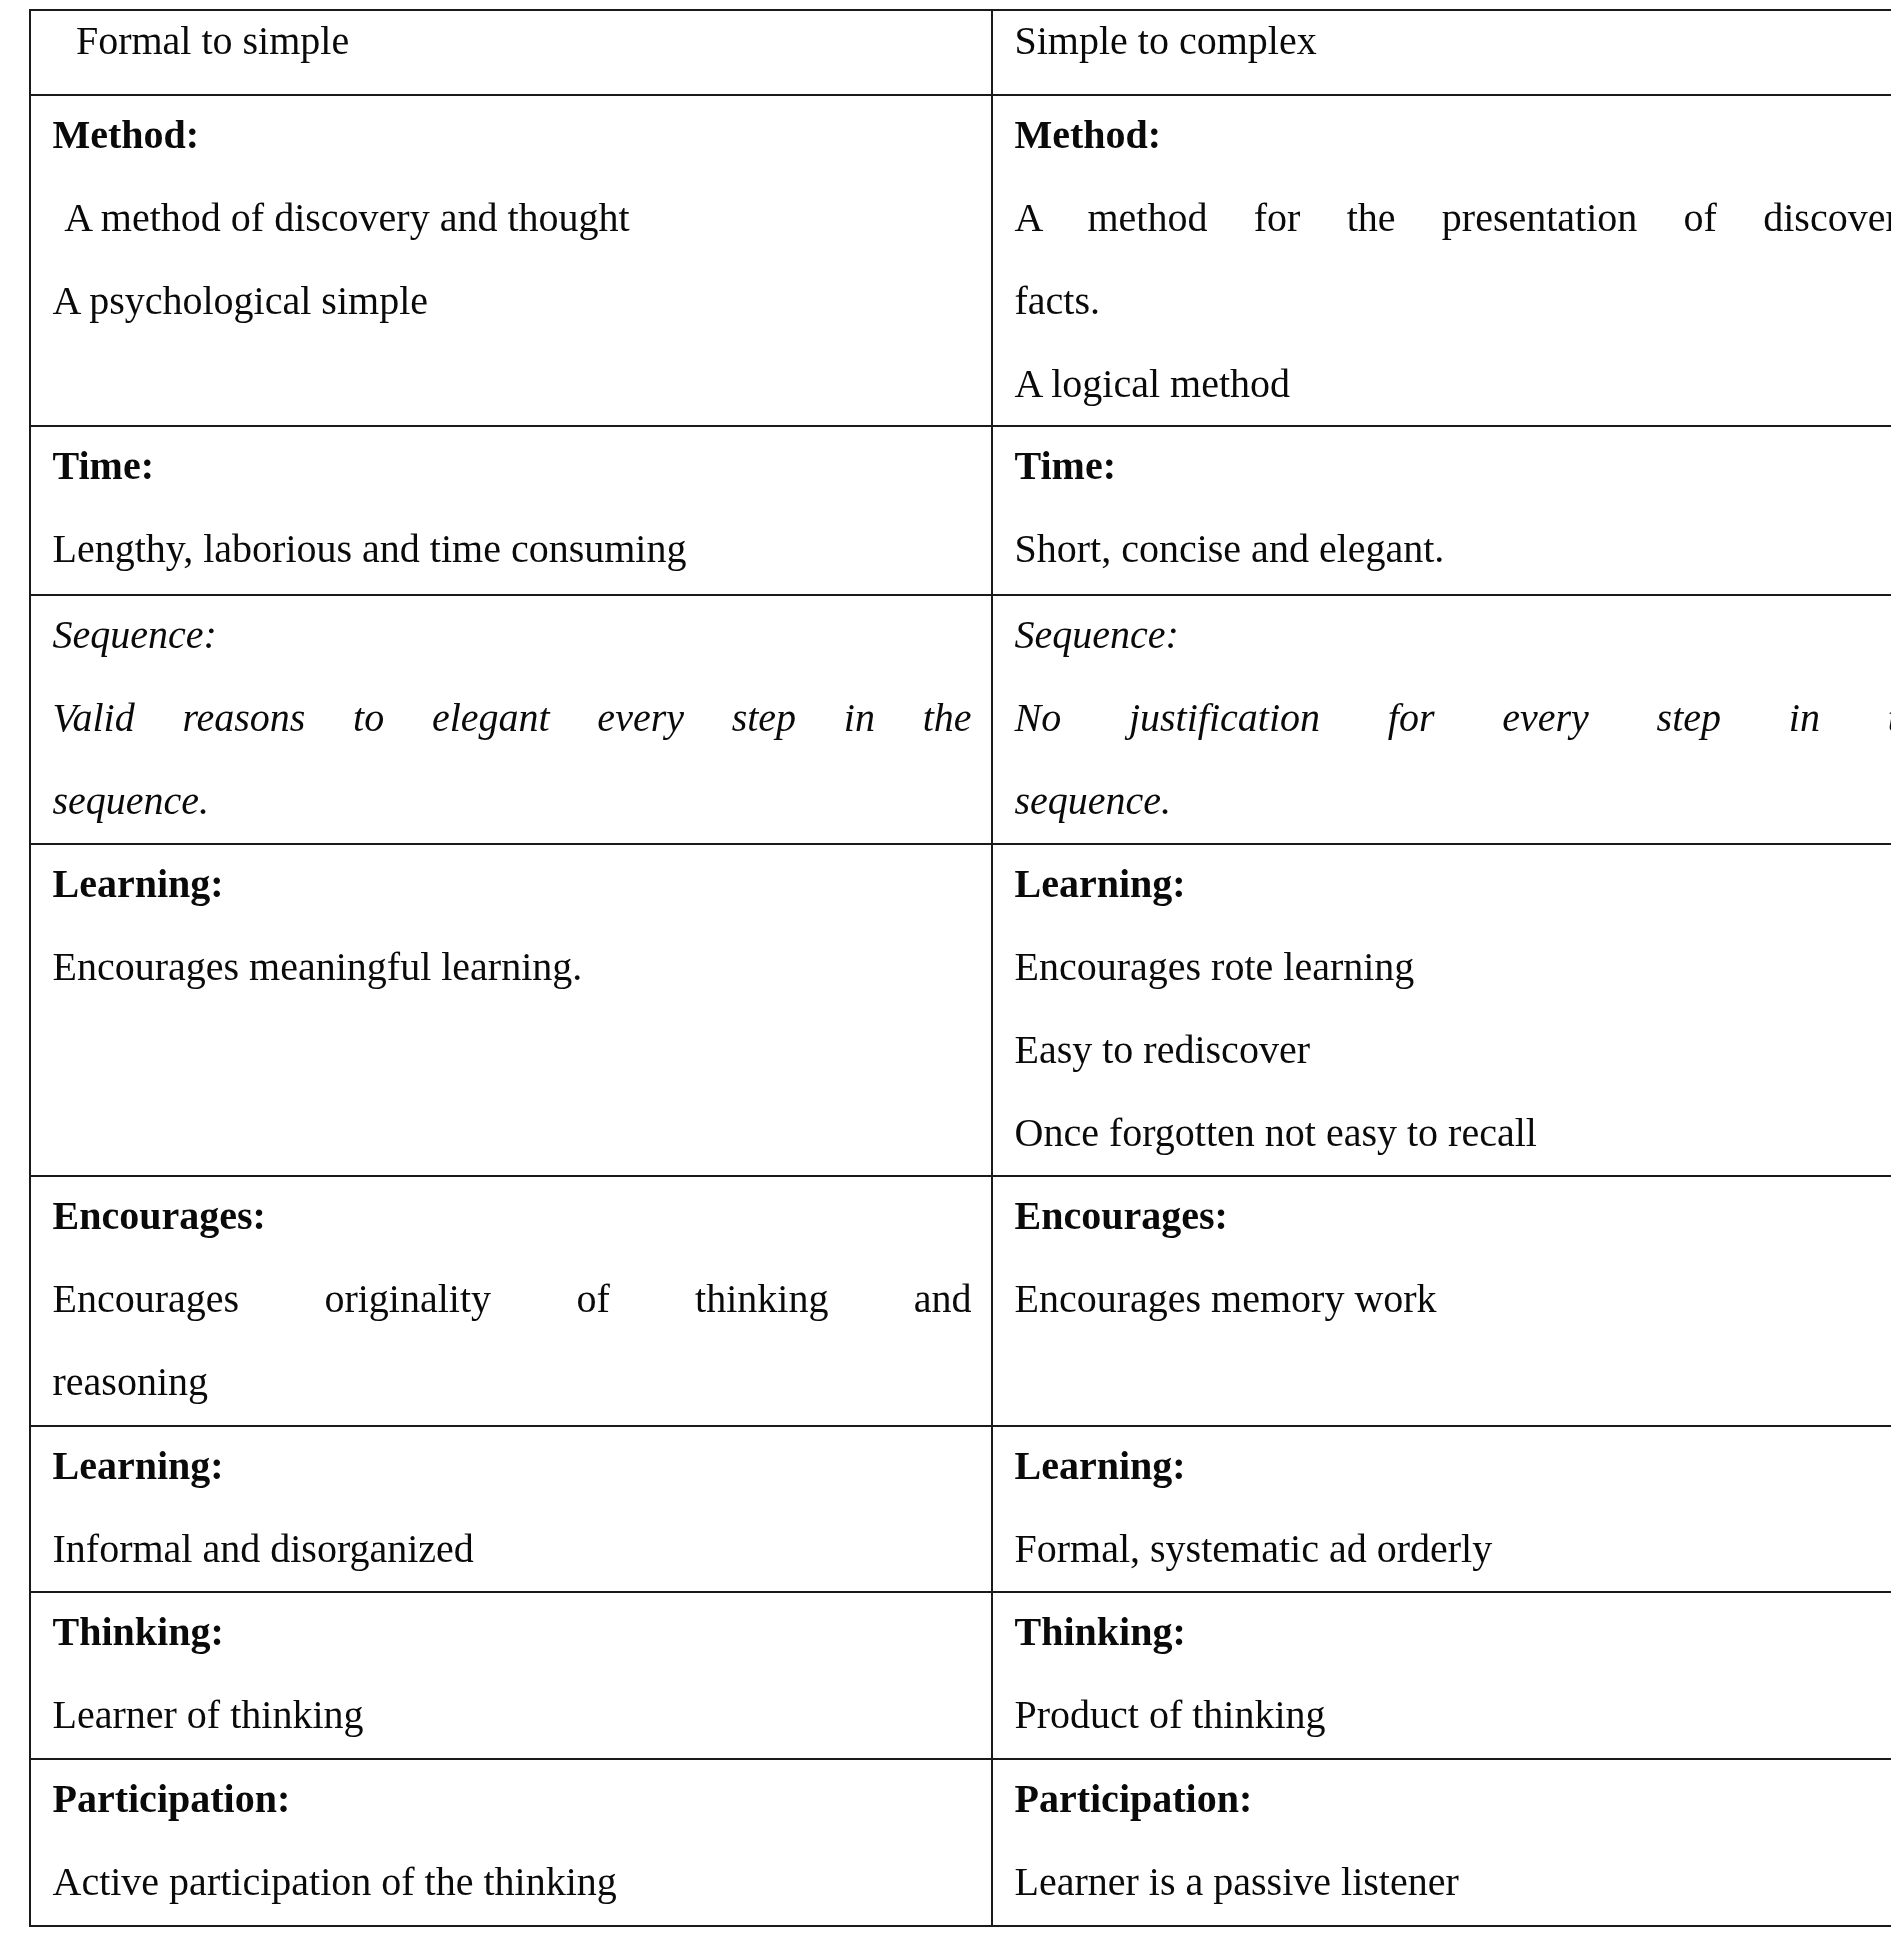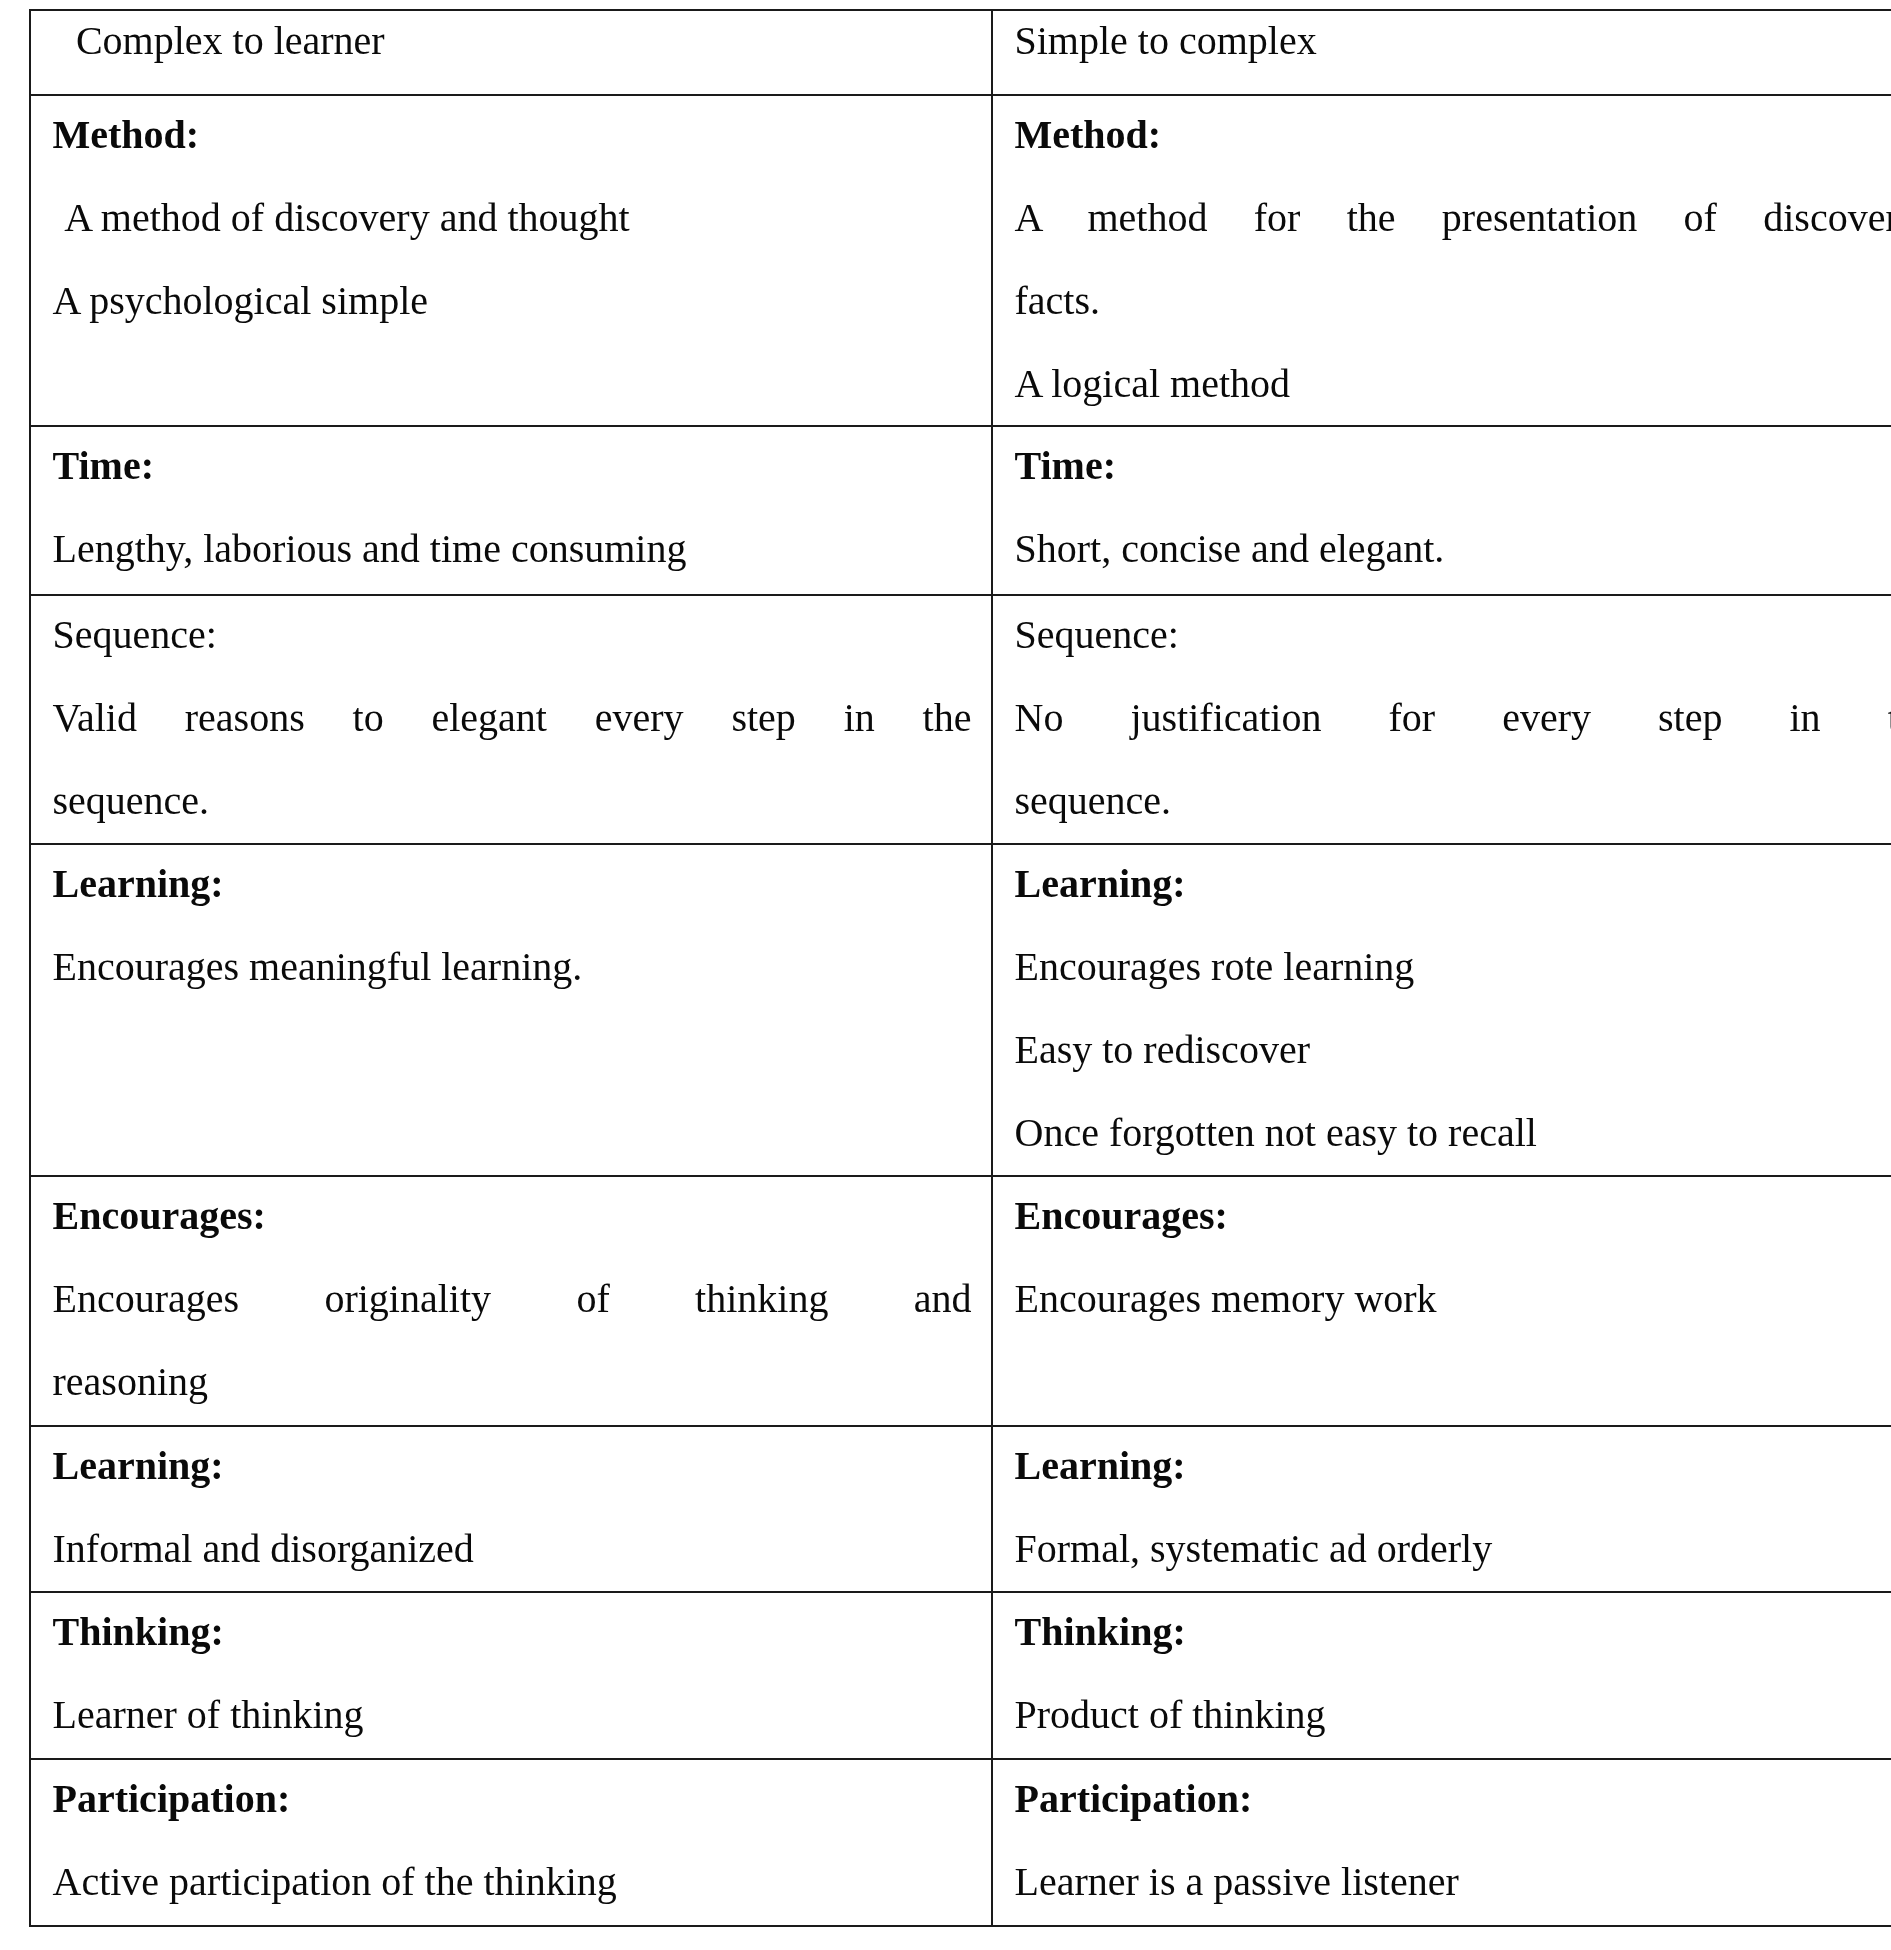--- a/index.html
+++ b/index.html
@@ -42,36 +42,36 @@
       text-align: justify;
       text-align-last: justify;
     }
     .heading-bold { font-weight: bold; }
     .heading-regular { font-weight: normal; }
     .header-row td { height: 83px; line-height: 60px; }
     .indent-header { padding-left: 23.4px; }
     .lead-space { padding-left: 11.7px; }
     tr.row-method td { height: 329px; margin-top: 25px; }
     tr.row-time td { height: 167px; }
-    tr.row-sequence td { height: 247px; }
+    tr.row-sequence td { height: 247px; font-style: italic; }
     tr.row-learning1 td { height: 330px; }
     tr.row-encourages td { height: 248px; }
     tr.row-learning2 td { height: 164px; }
     tr.row-thinking td { height: 165px; }
     tr.row-participation td { height: 165px; }
     .cell-inner { margin-top: -2.9px; }
   </style>
 </head>
 <body>
 
 <table class="comparison-table">
   <tbody>
     <tr class="header-row">
       <td class="col-left">
-        <span class="cell-line indent-header">Complex to learner</span>
+        <span class="cell-line indent-header">Formal to simple</span>
       </td>
       <td class="col-right">
         <span class="cell-line">Simple to complex</span>
       </td>
     </tr>
 
     <tr class="row-method">
       <td class="col-left">
         <div class="cell-inner">
           <span class="cell-line heading-bold">Method:</span>

